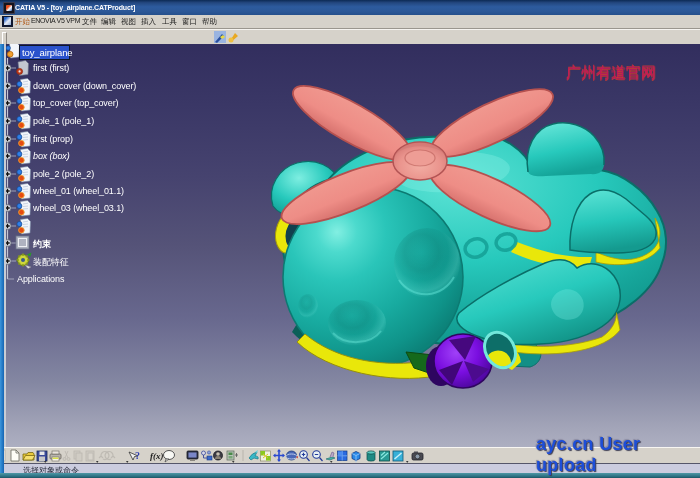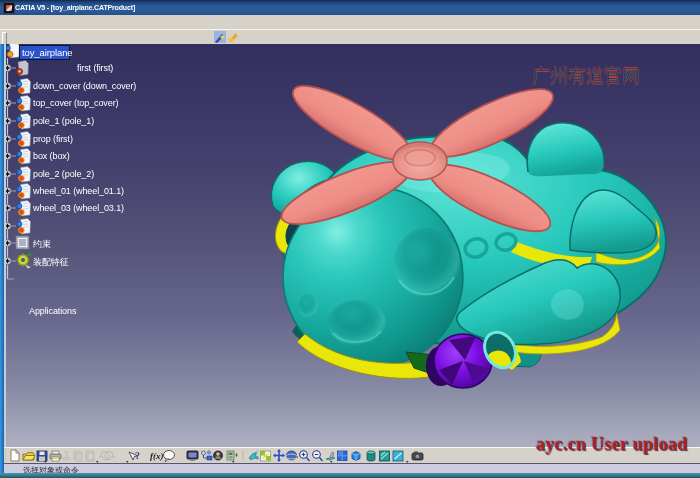--- a/index.html
+++ b/index.html
@@ -26,32 +26,46 @@
 #graystrip{left:4px;top:44px;width:2px;height:403px;background:#c8ccd4;z-index:30;}
 
 #btbar{left:0;top:447px;width:700px;height:16px;background:#d6d2ca;border-top:1px solid #f8f6f2;}
 
 #sbar{left:0;top:463px;width:700px;height:10px;background:#cbccdf;border-top:1px solid #55566a;color:#1c2030;font-size:8px;}
 #sbar span{position:absolute;left:3px;top:1px;padding-left:20px;}
 #teal{left:0;top:473px;width:700px;height:5px;background:linear-gradient(to bottom,#4e98a6,#2a6e80 70%,#1d5463);}
 
 .trow{position:absolute;color:#fff;font-size:9px;letter-spacing:-0.1px;white-space:nowrap;z-index:5;}
 
-#wm1{left:532px;top:64px;font-size:18px;font-weight:normal;color:#0c4a6e;text-shadow:0 1px 0 rgba(204,60,48,0.85),0 -1px 0 rgba(204,60,48,0.85),1px 0 0 rgba(204,60,48,0.45);letter-spacing:0;z-index:6;}
+#wm1{left:566px;top:64px;font-size:15px;font-weight:normal;color:#be185d;text-shadow:0 1px 0 rgba(204,60,48,0.85),0 -1px 0 rgba(204,60,48,0.85),1px 0 0 rgba(204,60,48,0.45);letter-spacing:0;z-index:6;}
 #wm2{left:565px;top:87px;font-family:"Liberation Mono",monospace;font-size:14px;font-weight:bold;color:#e6ea3a;text-shadow:1px 1px 0 #b86030;letter-spacing:0.2px;z-index:6;}
-#ayc{left:536px;top:434px;font-family:Liberation Serif, serif;font-size:18px;font-weight:bold;color:#b91c1c;text-shadow:1px 1px 1px #3c3c52,-1px -1px 1px #8a8aa0;z-index:40;letter-spacing:0.3px;}
+#ayc{left:536px;top:434px;font-family:Liberation Sans, sans-serif;font-size:18px;font-weight:bold;color:#1d4ed8;text-shadow:1px 1px 1px #3c3c52,-1px -1px 1px #8a8aa0;z-index:40;letter-spacing:0.3px;}
 </style></head>
 <body>
 <div id="app">
   <div class="abs" id="title">
       <div id="ticon">
         <i></i>
       </div>
       <span class="txt">CATIA V5 - [toy_airplane.CATProduct]</span>
     </div>
+  <div class="abs" id="menu">
+    <div id="micon">
+        <i></i>
+      </div>
+    <span style="left:15px;color:#b05818;">开始</span>
+    <span style="left:31px;font-size:7px;letter-spacing:-0.35px;">ENOVIA V5 VPM</span>
+    <span style="left:82px;">文件</span>
+    <span style="left:101px;">编辑</span>
+    <span style="left:121px;">视图</span>
+    <span style="left:141px;">插入</span>
+    <span style="left:162px;">工具</span>
+    <span style="left:182px;">窗口</span>
+    <span style="left:202px;">帮助</span>
+  </div>
   <div class="abs" id="tbar">
     <div class="grip"></div>
     <div class="combo" style="left:11px;width:29px;">
         <div style="position:absolute;left:2px;top:2px;width:16px;height:6px;background:#e81c14;"></div>
         <div class="ar"></div>
       </div>
     <div class="combo" style="left:42px;width:31px;">
         <span style="position:absolute;left:2px;top:1px;">100%</span>
         <div class="ar"></div>
       </div>
@@ -293,32 +307,32 @@
     <use href="#plus" x="7.5" y="130"></use>
       <use href="#plus" x="7.5" y="147"></use>
     <use href="#plus" x="7.5" y="164"></use>
       <use href="#plus" x="7.5" y="182"></use>
     <use href="#plus" x="7.5" y="199"></use>
       <use href="#plus" x="7.5" y="217"></use>
   </svg>
   <div class="trow" style="left:19px;top:45px;width:49px;height:13px;background:#2a52cc;border:1px solid #0f172a;z-index:6;">
       <span style="position:absolute;left:2px;top:1px;font-size:9.5px;">toy_airplane</span>
     </div>
-  <div class="trow" style="left:33px;top:63px;margin-left:44px;">first (first)</div>
+  <div class="trow" style="left:33px;top:63px;">first (first)</div>
   <div class="trow" style="left:33px;top:81px;">down_cover (down_cover)</div>
   <div class="trow" style="left:33px;top:98px;">top_cover (top_cover)</div>
   <div class="trow" style="left:33px;top:116px;">pole_1 (pole_1)</div>
-  <div class="trow" style="left:33px;top:134px;">prop (first)</div>
-  <div class="trow" style="left:33px;top:151px;">box (box)</div>
+  <div class="trow" style="left:33px;top:134px;">first (prop)</div>
+  <div class="trow" style="left:33px;top:151px;font-style:italic;">box (box)</div>
   <div class="trow" style="left:33px;top:169px;">pole_2 (pole_2)</div>
   <div class="trow" style="left:33px;top:186px;">wheel_01 (wheel_01.1)</div>
   <div class="trow" style="left:33px;top:203px;">wheel_03 (wheel_03.1)</div>
-  <div class="trow" style="left:33px;top:238px;">约束</div>
+  <div class="trow" style="left:33px;top:238px;font-weight:bold;">约束</div>
   <div class="trow" style="left:33px;top:256px;">装配特征</div>
-  <div class="trow" style="left:29px;top:274px;margin-top:32px;">Applications</div>
+  <div class="trow" style="left:17px;top:274px;">Applications</div>
   <div class="abs" id="bluestrip"></div>
   <div class="abs" id="graystrip"></div>
   <div class="abs" id="wm1">广州有道官网</div>
   <div class="abs" id="ayc">ayc.cn User upload</div>
   <div class="abs" id="btbar">
   <svg width="700" height="16" viewBox="0 0 700 16" style="position:absolute;left:0;top:0;">
 
     <rect x="3" y="2" width="2" height="11" fill="#efede9" stroke="#9a968e" stroke-width="0.5"></rect>
 
     <path d="M11,2 h5 l3,3 v8 h-8 z" fill="#fdfdf6" stroke="#6a6a60" stroke-width="0.8"></path>

